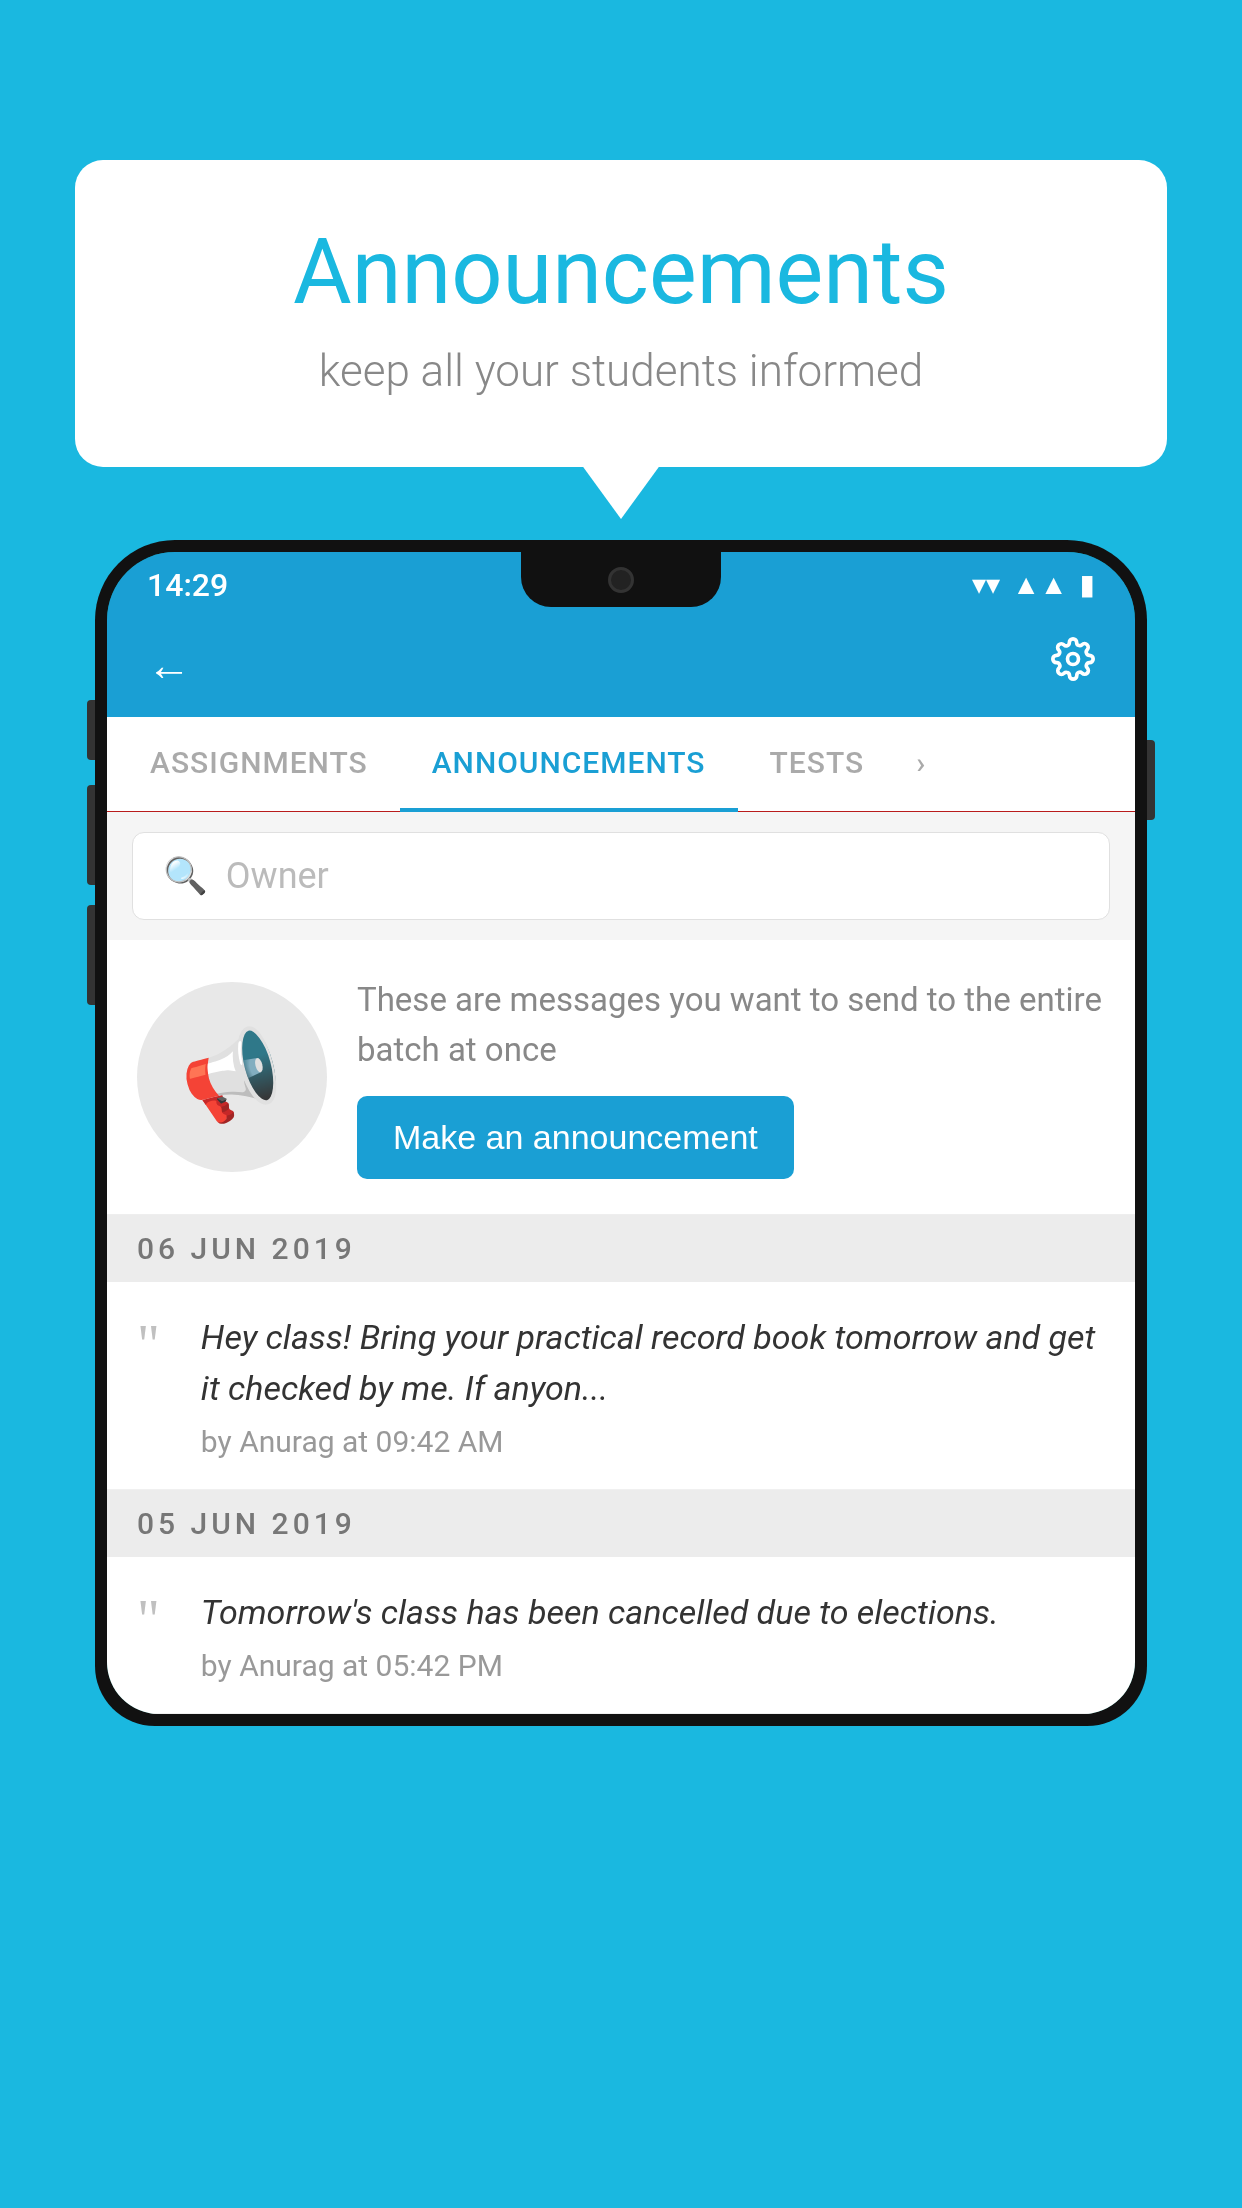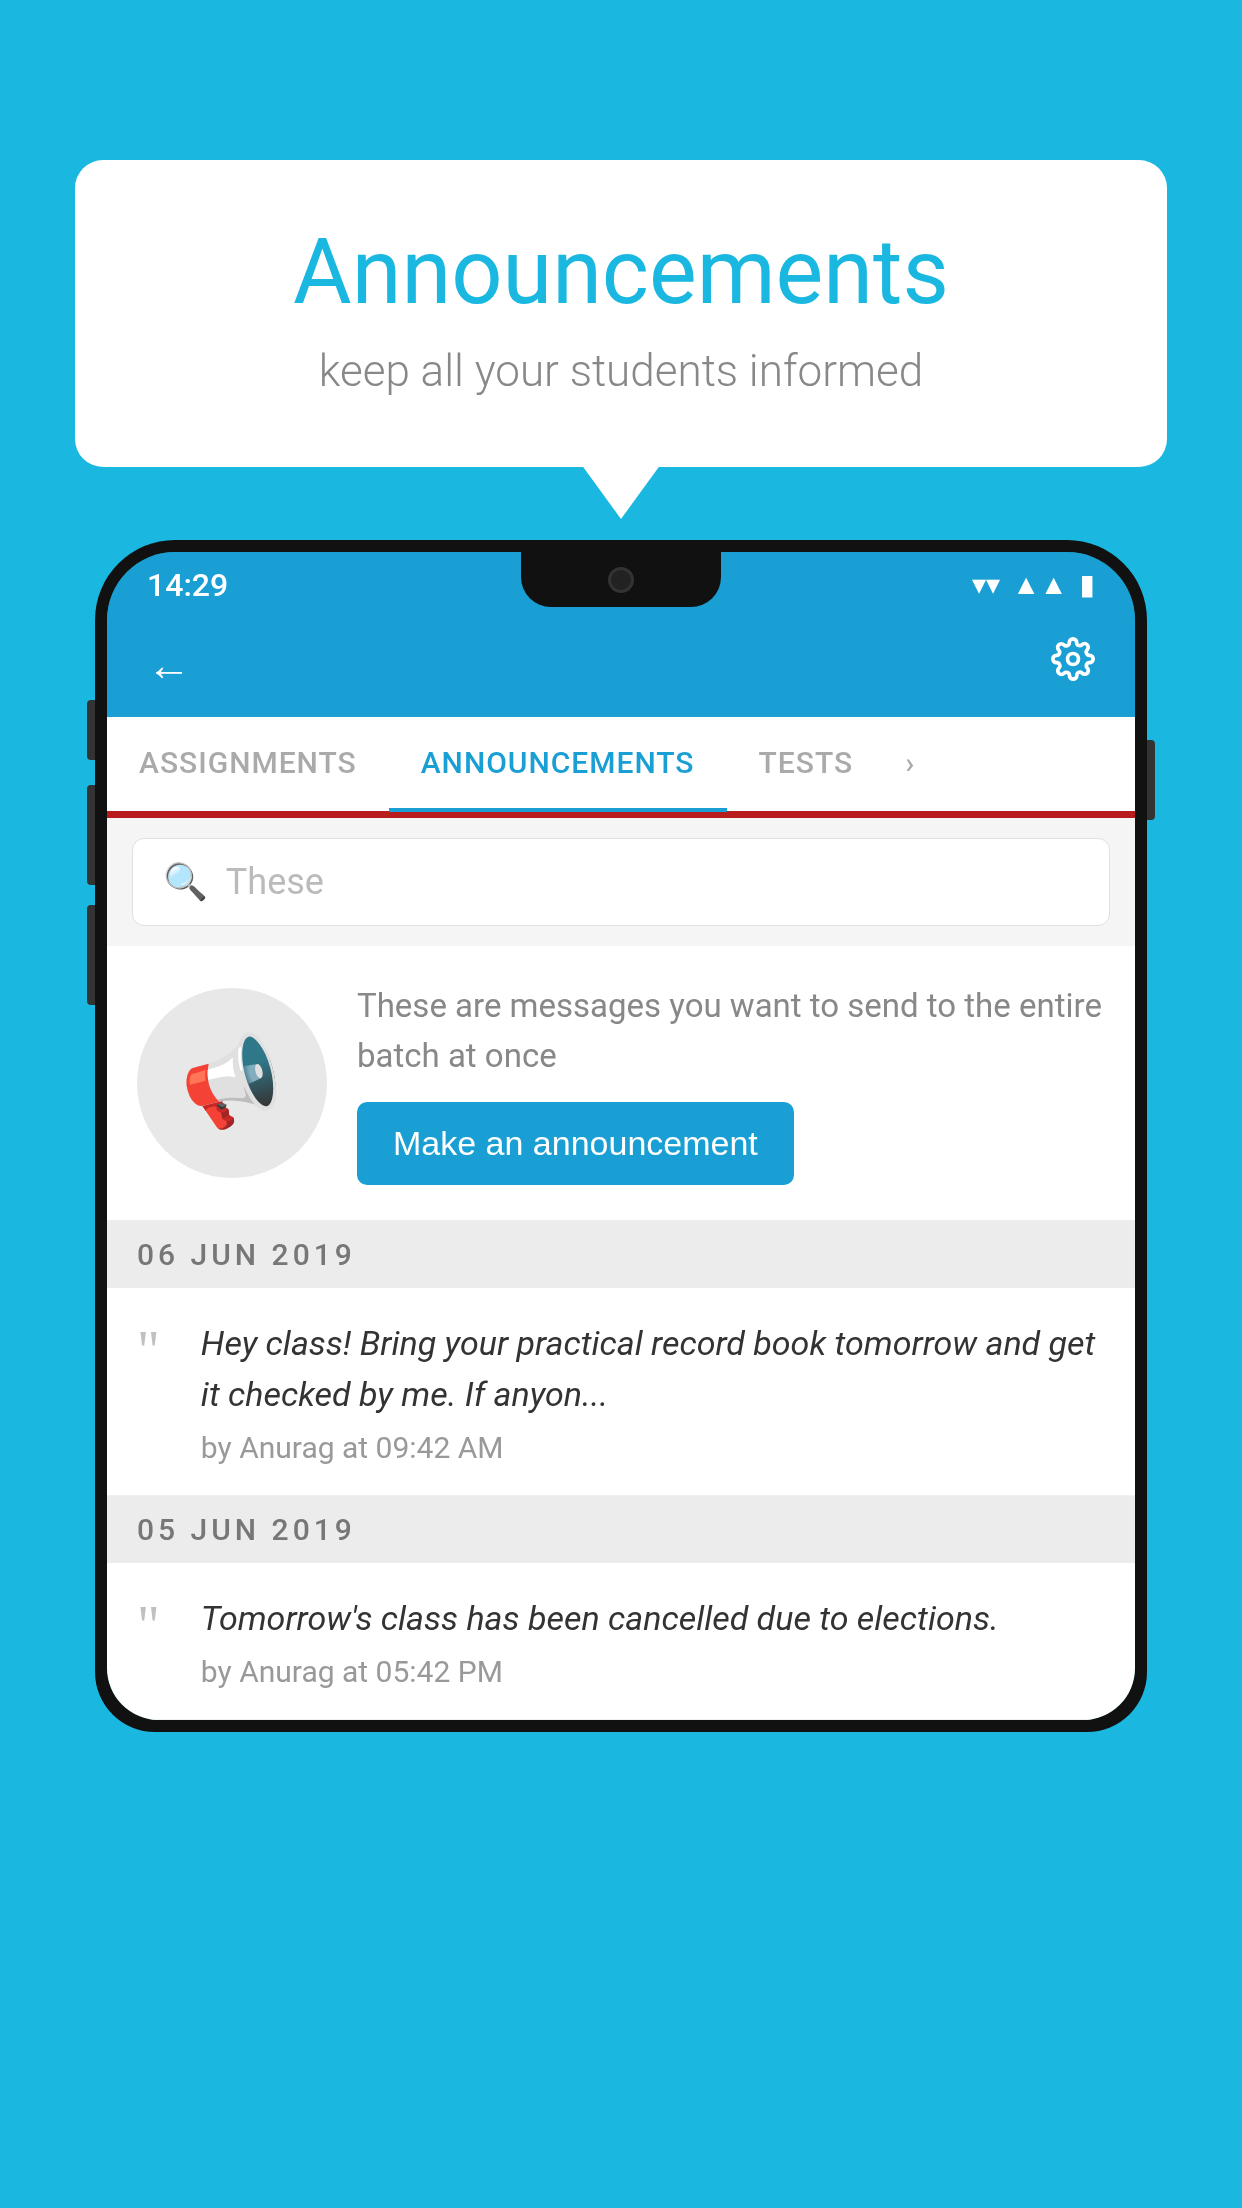--- a/index.html
+++ b/index.html
@@ -145,22 +145,22 @@
     .gear-btn {
       color: white;
       font-size: 44px;
       cursor: pointer;
     }
 
     
     .tabs-container {
       background: white;
       display: flex;
-      border-bottom: 7px solid #b91c1c;
-      padding: 0 0;
+      border-bottom: 1px solid #b91c1c;
+      padding: 0 11px;
     }
     .tab {
       padding: 28px 32px;
       font-size: 30px;
       color: #aaa;
       font-weight: 500;
       cursor: pointer;
       letter-spacing: 1px;
       text-transform: uppercase;
     }
@@ -369,21 +369,21 @@
       <div class="tabs-container">
         <div class="tab">ASSIGNMENTS</div>
         <div class="tab active">ANNOUNCEMENTS</div>
         <div class="tab">TESTS</div>
         <div class="tab tab-more">›</div>
       </div>
 
       <div class="search-container">
         <div class="search-bar">
           <span class="search-icon-el">🔍</span>
-          <span class="search-text">These</span>
+          <span class="search-text">Owner</span>
         </div>
       </div>
 
       <div class="promo-card">
         <div class="promo-icon-circle">
           <span class="megaphone-icon">📢</span>
         </div>
         <div class="promo-content">
           <div class="promo-description">These are messages you want to send to the entire batch at once</div>
           <button class="make-announcement-btn">Make an announcement</button>

